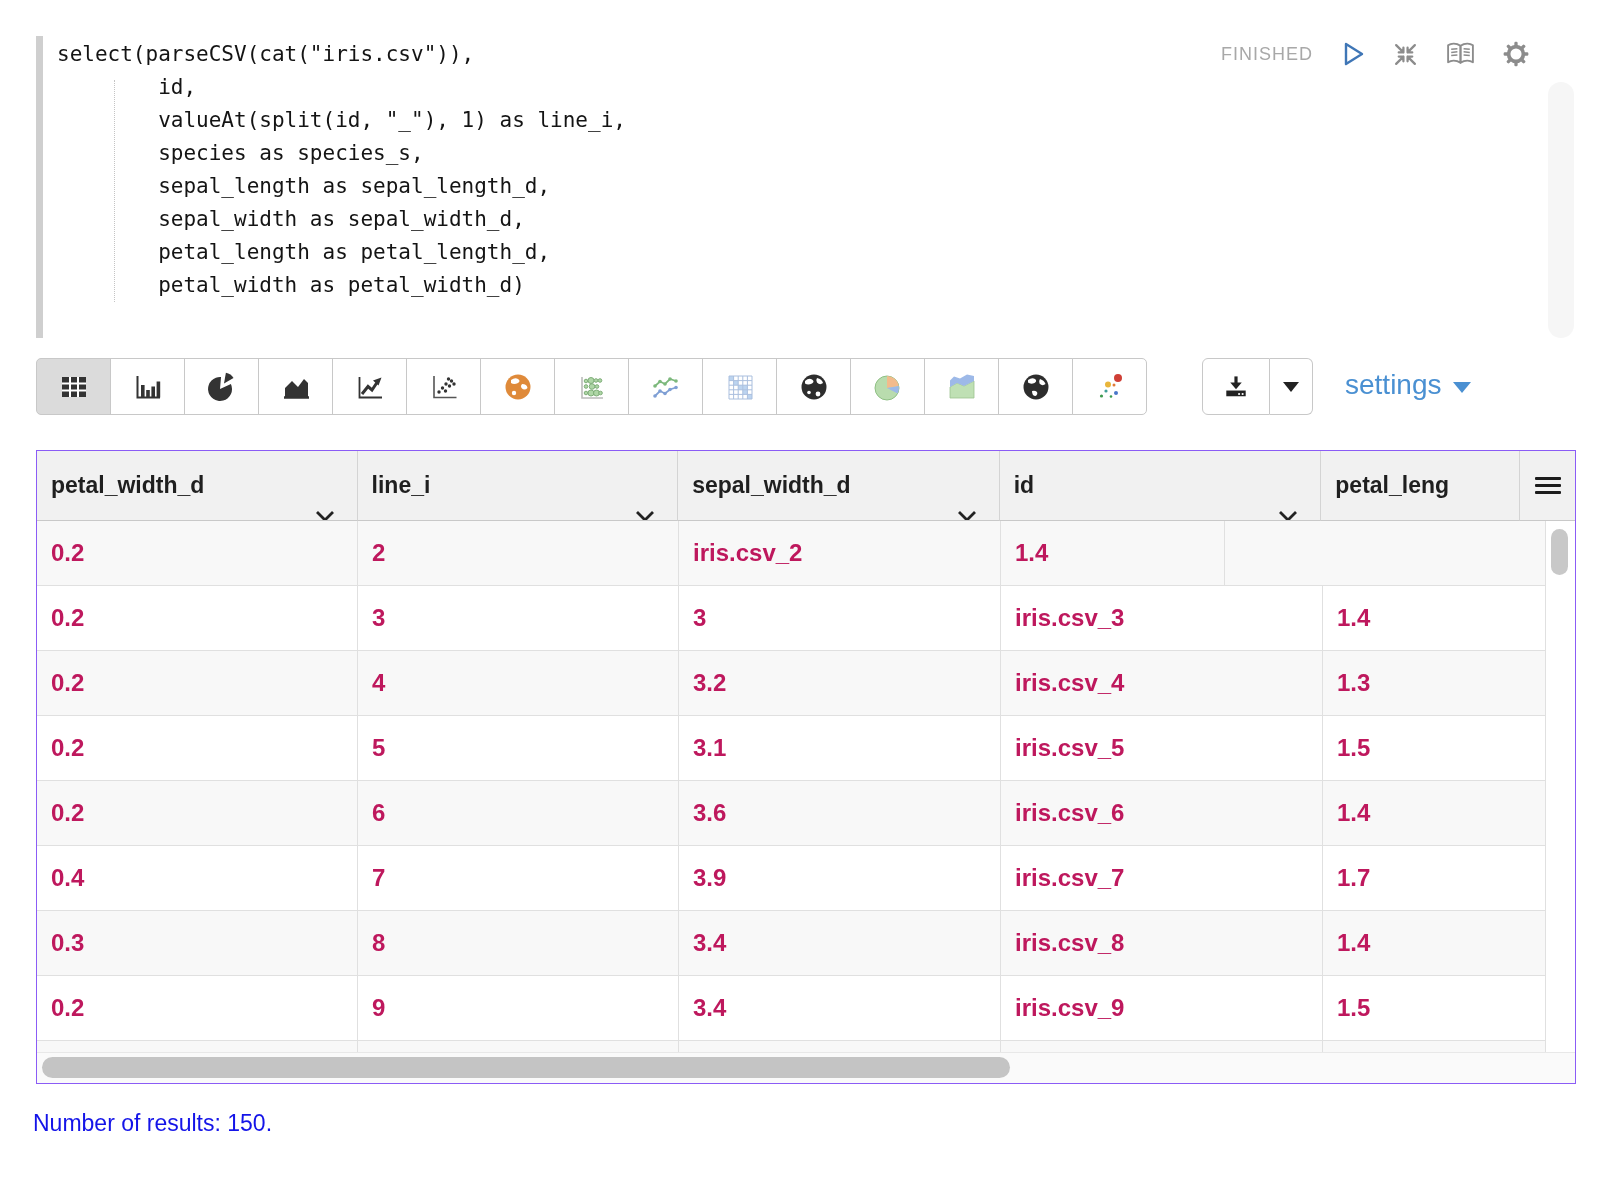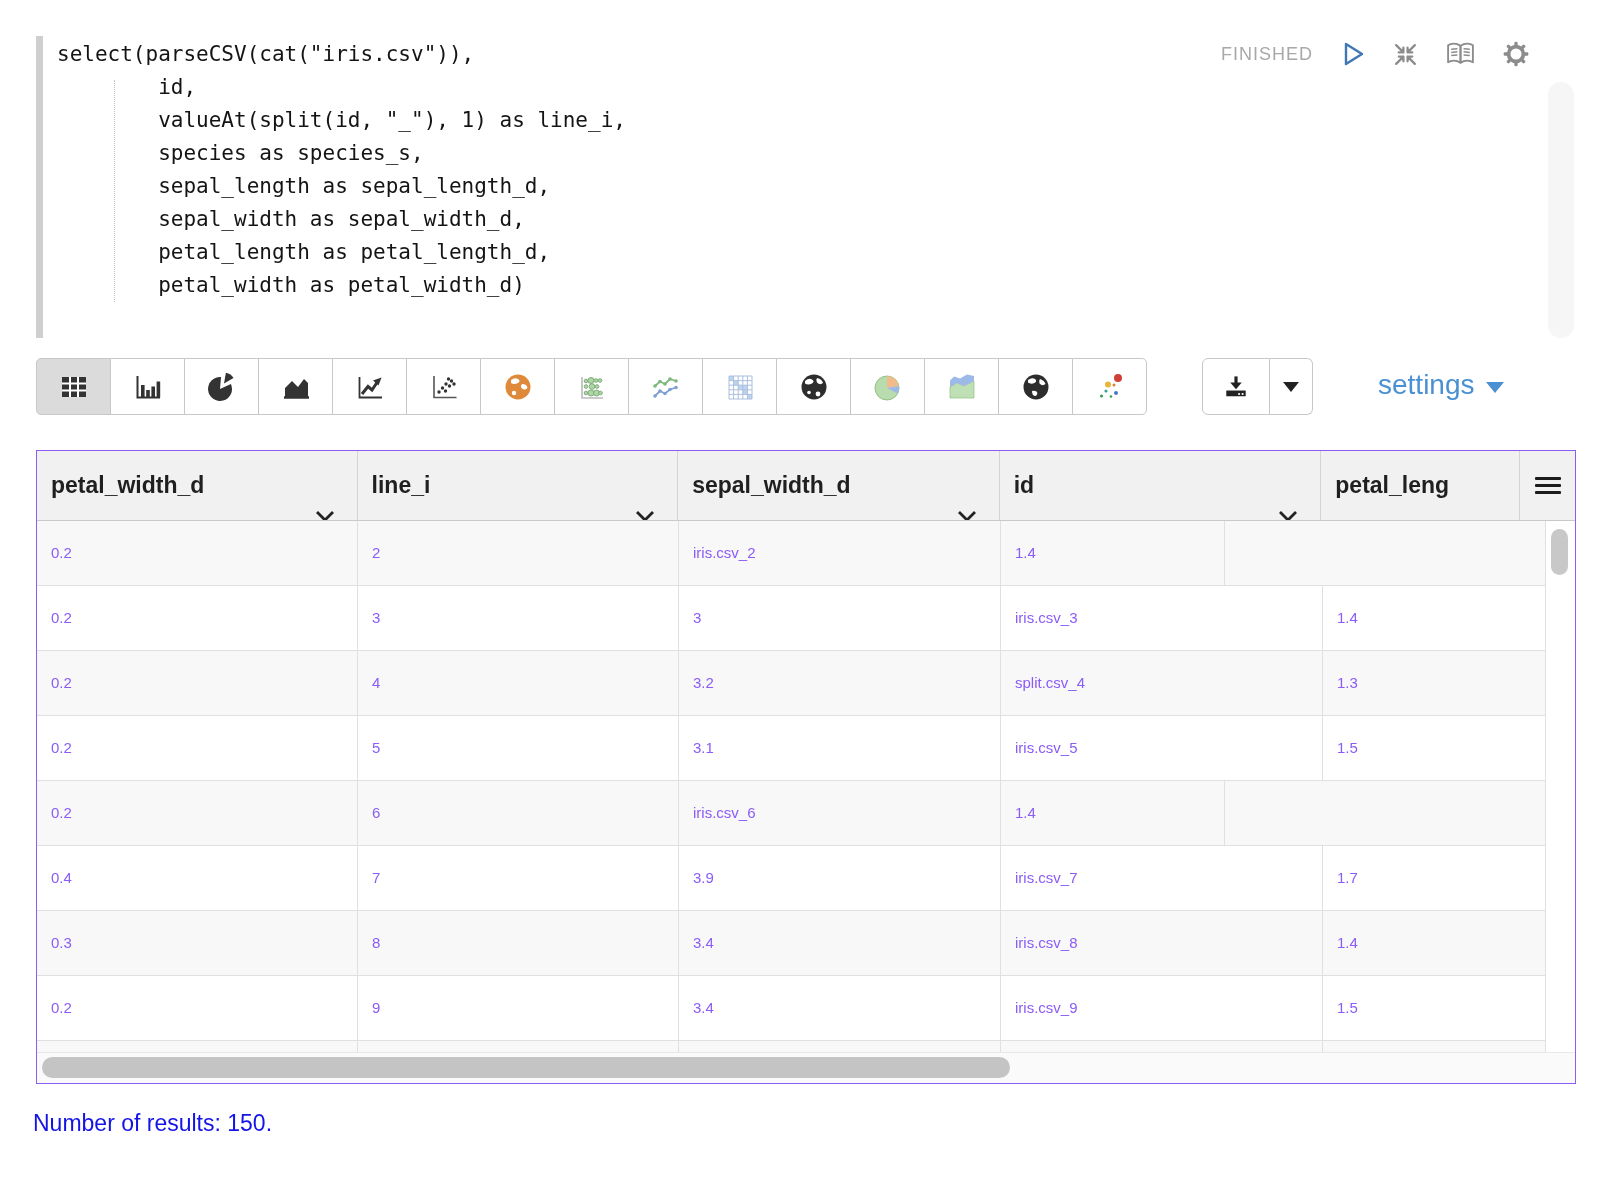--- a/index.html
+++ b/index.html
@@ -25,42 +25,42 @@
   .chart-btn.selected{background:#dbdbdb;}
   .chart-btn svg{display:block;}
 
   .download-group{position:absolute;left:1202px;top:358px;display:flex;}
   .dl-btn{width:68px;height:57px;background:#fff;border:1px solid #c8c8c8;box-sizing:border-box;
           display:flex;align-items:center;justify-content:center;border-radius:6px 0 0 6px;}
   .dl-caret-btn{width:43px;height:57px;background:#fff;border:1px solid #c8c8c8;border-left:none;box-sizing:border-box;
           display:flex;align-items:center;justify-content:center;border-radius:0 6px 6px 0;}
   .caret-down{width:0;height:0;border-left:8px solid transparent;border-right:8px solid transparent;border-top:10px solid #222;}
 
-  .settings-link{position:absolute;left:1345px;top:369px;display:flex;align-items:center;gap:11px;cursor:pointer;margin-left:33px;}
+  .settings-link{position:absolute;left:1345px;top:369px;display:flex;align-items:center;gap:11px;cursor:pointer;}
   .settings-text{font-size:28px;color:#4a90d2;}
   .settings-caret{width:0;height:0;border-left:9px solid transparent;border-right:9px solid transparent;border-top:11px solid #4a90d2;margin-top:4px;}
 
   
   .result-table{position:absolute;left:36px;top:450px;width:1540px;height:634px;border:1px solid #8b5cf6;
                 box-sizing:border-box;background:#fff;overflow:hidden;}
   .thead{display:flex;height:70px;}
   .th{box-sizing:border-box;background:#f1f1f1;border-right:1px solid #d4d4d4;border-bottom:1px solid #c9c9c9;
       font-weight:bold;font-size:23px;color:#1f1f1f;line-height:68px;padding-left:14px;position:relative;
       overflow:hidden;white-space:nowrap;}
   .th .chev{position:absolute;right:22px;top:29px;}
   .th-menu{box-sizing:border-box;width:55px;background:#f1f1f1;border-bottom:1px solid #c9c9c9;
            display:flex;align-items:center;justify-content:center;}
   .hamburger{display:flex;flex-direction:column;gap:3.5px;}
   .hamburger div{width:26px;height:3.5px;background:#1c1c1c;border-radius:1px;}
 
   .tr{display:flex;height:65px;box-sizing:border-box;border-bottom:1px solid #e0e0e0;background:#fff;}
   .tr.odd{background:#f8f8f8;}
   .tr.partial{height:14px;border-bottom:none;overflow:hidden;}
-  .td{box-sizing:border-box;border-right:1px solid #e0e0e0;padding-left:14px;font-size:15px;color:#8b5cf6;
-      line-height:63px;overflow:hidden;white-space:nowrap;}
+  .td{box-sizing:border-box;border-right:1px solid #e0e0e0;padding-left:14px;font-size:24px;color:#be185d;
+      line-height:63px;overflow:hidden;white-space:nowrap;font-weight:bold;}
   .c0{width:321px;} .c1{width:321px;} .c2{width:322px;} .c3{width:322px;}
   .th.c4{width:199px;} .td.c4{width:224px;}
 
   .v-gutter{position:absolute;top:70px;right:0;width:29px;height:534px;background:#fff;border-left:1px solid #e0e0e0;}
   .v-thumb{position:absolute;top:8px;left:5px;width:17px;height:46px;border-radius:9px;background:#c8c8c8;}
 
   .h-scroll{position:absolute;left:0;right:0;bottom:0;height:30px;background:#fafafa;border-top:1px solid #e8e8e8;}
   .h-thumb{position:absolute;left:5px;top:4px;width:968px;height:21px;border-radius:10.5px;background:#c4c4c4;}
 
   
@@ -325,33 +325,34 @@
     <div class="td c0">0.2</div>
     <div class="td c1">3</div>
     <div class="td c2">3</div>
     <div class="td c3">iris.csv_3</div>
     <div class="td c4">1.4</div>
   </div>
   <div class="tr odd">
     <div class="td c0">0.2</div>
     <div class="td c1">4</div>
     <div class="td c2">3.2</div>
-    <div class="td c3">split.csv_4</div>
+    <div class="td c3">iris.csv_4</div>
     <div class="td c4">1.3</div>
   </div>
   <div class="tr">
     <div class="td c0">0.2</div>
     <div class="td c1">5</div>
     <div class="td c2">3.1</div>
     <div class="td c3">iris.csv_5</div>
     <div class="td c4">1.5</div>
   </div>
   <div class="tr odd">
     <div class="td c0">0.2</div>
     <div class="td c1">6</div>
+    <div class="td c2">3.6</div>
     <div class="td c3">iris.csv_6</div>
     <div class="td c4">1.4</div>
   </div>
   <div class="tr">
     <div class="td c0">0.4</div>
     <div class="td c1">7</div>
     <div class="td c2">3.9</div>
     <div class="td c3">iris.csv_7</div>
     <div class="td c4">1.7</div>
   </div>

